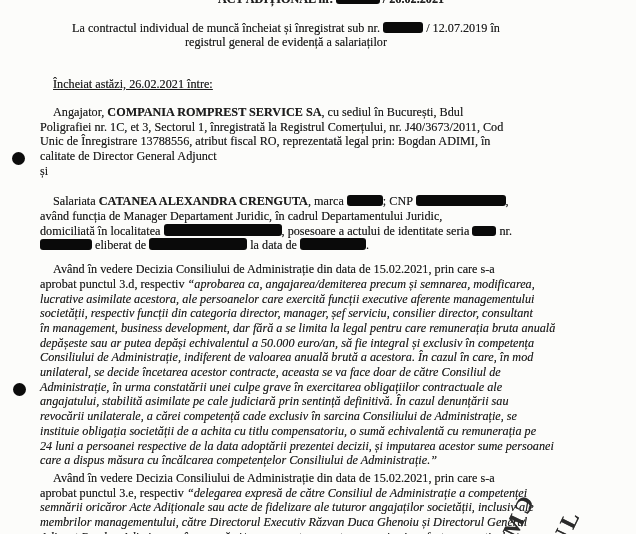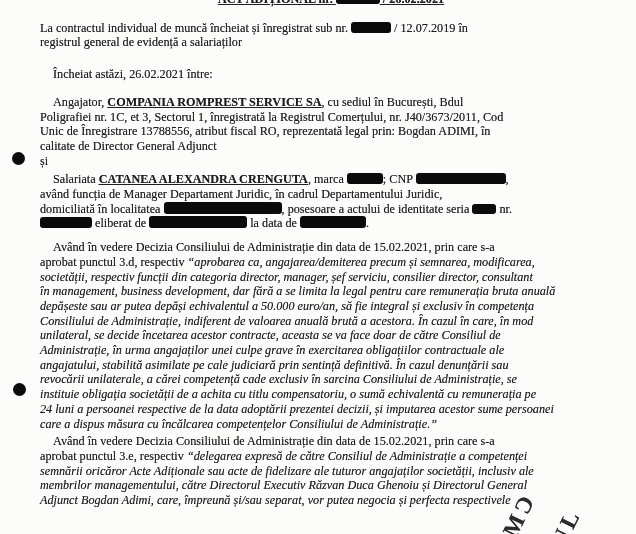--- a/index.html
+++ b/index.html
@@ -11,24 +11,24 @@
   }
   .page{
     position:absolute;left:0;top:0;width:636px;
     padding:0 104px 0 40px;box-sizing:border-box;
     font-size:12.2px;line-height:14.7px;
     text-shadow:0 0 .4px rgba(20,20,20,.55);
   }
   .block{margin:0;}
   .line{white-space:nowrap;}
   .line.indent{padding-left:13px;}
-  .center .line{white-space:nowrap;}
+  .center .line{text-align:center;white-space:nowrap;}
   .title{font-weight:bold;margin-top:-8px;transform:translateX(45px);}
   .title .line{text-align:center;}
-  .bold{font-weight:bold;text-decoration:underline;}
+  .bold{font-weight:bold;}
   .ital{font-style:italic;text-align:center;}
   .redact{
     display:inline-block;background:var(--redaction,#0a0a0a);
     height:9px;border-radius:3px;vertical-align:-1px;
   }
   .hole{
     position:absolute;width:13px;height:13px;border-radius:50%;
     background:#0c0c0c;
   }
   .stamp{
@@ -41,45 +41,46 @@
 <body>
 
 <div class="page">
     <div class="block title">
       <div class="line"><span class="bold">ACT ADIȚIONAL nr. </span><span class="redact" style="width: 44px; height: 10px;"></span><span class="bold"> / 26.02.2021</span></div>
     </div>
     <div class="block center" style="margin-top: 14px;">
       <div class="line"><span>La contractul individual de muncă încheiat și înregistrat sub nr. </span><span class="redact" style="width: 40px; height: 11px;"></span><span> / 12.07.2019 în</span></div>
       <div class="line"><span>registrul general de evidență a salariaților</span></div>
     </div>
-    <div class="block " style="margin-top: 17px;">
+    <div class="block " style="margin-top: 27px; text-decoration: underline;">
       <div class="line indent"><span>Încheiat astăzi, 26.02.2021 între:</span></div>
     </div>
     <div class="block " style="margin-top: 13px;">
       <div class="line indent"><span>Angajator, </span><span class="bold">COMPANIA ROMPREST SERVICE SA</span><span>, cu sediul în București, Bdul</span></div>
       <div class="line"><span>Poligrafiei nr. 1C, et 3, Sectorul 1, înregistrată la Registrul Comerțului, nr. J40/3673/2011, Cod</span></div>
       <div class="line"><span>Unic de Înregistrare 13788556, atribut fiscal RO, reprezentată legal prin: Bogdan ADIMI, în</span></div>
       <div class="line"><span>calitate de Director General Adjunct</span></div>
       <div class="line"><span>și</span></div>
     </div>
-    <div class="block " style="margin-top: 4px;">
+    <div class="block " style="margin-top: 16px;">
       <div class="line indent"><span>Salariata </span><span class="bold">CATANEA ALEXANDRA CRENGUTA</span><span>, marca </span><span class="redact" style="width: 36px; height: 11px;"></span><span>; CNP </span><span class="redact" style="width: 90px; height: 11px;"></span><span>,</span></div>
       <div class="line"><span>având funcția de Manager Departament Juridic, în cadrul Departamentului Juridic,</span></div>
       <div class="line"><span>domiciliată în localitatea </span><span class="redact" style="width: 118px; height: 12px;"></span><span>, posesoare a actului de identitate seria </span><span class="redact" style="width: 24px; height: 10px;"></span><span> nr.</span></div>
       <div class="line"><span class="redact" style="width: 52px; height: 11px;"></span><span> eliberat de </span><span class="redact" style="width: 98px; height: 12px;"></span><span> la data de </span><span class="redact" style="width: 66px; height: 12px;"></span><span>.</span></div>
     </div>
     <div class="block " style="margin-top: 9px;">
       <div class="line indent"><span>Având în vedere Decizia Consiliului de Administrație din data de 15.02.2021, prin care s-a</span></div>
       <div class="line"><span>aprobat punctul 3.d, respectiv </span><span class="ital">“aprobarea ca, angajarea/demiterea precum și semnarea, modificarea,</span></div>
+      <div class="line"><span class="ital">lucrative asimilate acestora, ale persoanelor care exercită funcții executive aferente managementului</span></div>
       <div class="line"><span class="ital">societății, respectiv funcții din categoria director, manager, șef serviciu, consilier director, consultant</span></div>
       <div class="line"><span class="ital">în management, business development, dar fără a se limita la legal pentru care remunerația bruta anuală</span></div>
       <div class="line"><span class="ital">depășeste sau ar putea depăși echivalentul a 50.000 euro/an, să fie integral și exclusiv în competența</span></div>
       <div class="line"><span class="ital">Consiliului de Administrație, indiferent de valoarea anuală brută a acestora. În cazul în care, în mod</span></div>
       <div class="line"><span class="ital">unilateral, se decide încetarea acestor contracte, aceasta se va face doar de către Consiliul de</span></div>
-      <div class="line"><span class="ital">Administrație, în urma angajaților unei culpe grave în exercitarea obligațiilor contractuale ale</span></div>
+      <div class="line"><span class="ital">Administrație, în urma constatării unei culpe grave în exercitarea obligațiilor contractuale ale</span></div>
       <div class="line"><span class="ital">angajatului, stabilită asimilate pe cale judiciară prin sentință definitivă. În cazul denunțării sau</span></div>
       <div class="line"><span class="ital">revocării unilaterale, a cărei competență cade exclusiv în sarcina Consiliului de Administrație, se</span></div>
       <div class="line"><span class="ital">instituie obligația societății de a achita cu titlu compensatoriu, o sumă echivalentă cu remunerația pe</span></div>
       <div class="line"><span class="ital">24 luni a persoanei respective de la data adoptării prezentei decizii, și imputarea acestor sume persoanei</span></div>
       <div class="line"><span class="ital">care a dispus măsura cu încălcarea competențelor Consiliului de Administrație.”</span></div>
     </div>
     <div class="block " style="margin-top: 3px;">
       <div class="line indent"><span>Având în vedere Decizia Consiliului de Administrație din data de 15.02.2021, prin care s-a</span></div>
       <div class="line"><span>aprobat punctul 3.e, respectiv </span><span class="ital">“delegarea expresă de către Consiliul de Administrație a competenței</span></div>
       <div class="line"><span class="ital">semnării oricăror Acte Adiționale sau acte de fidelizare ale tuturor angajaților societății, inclusiv ale</span></div>

